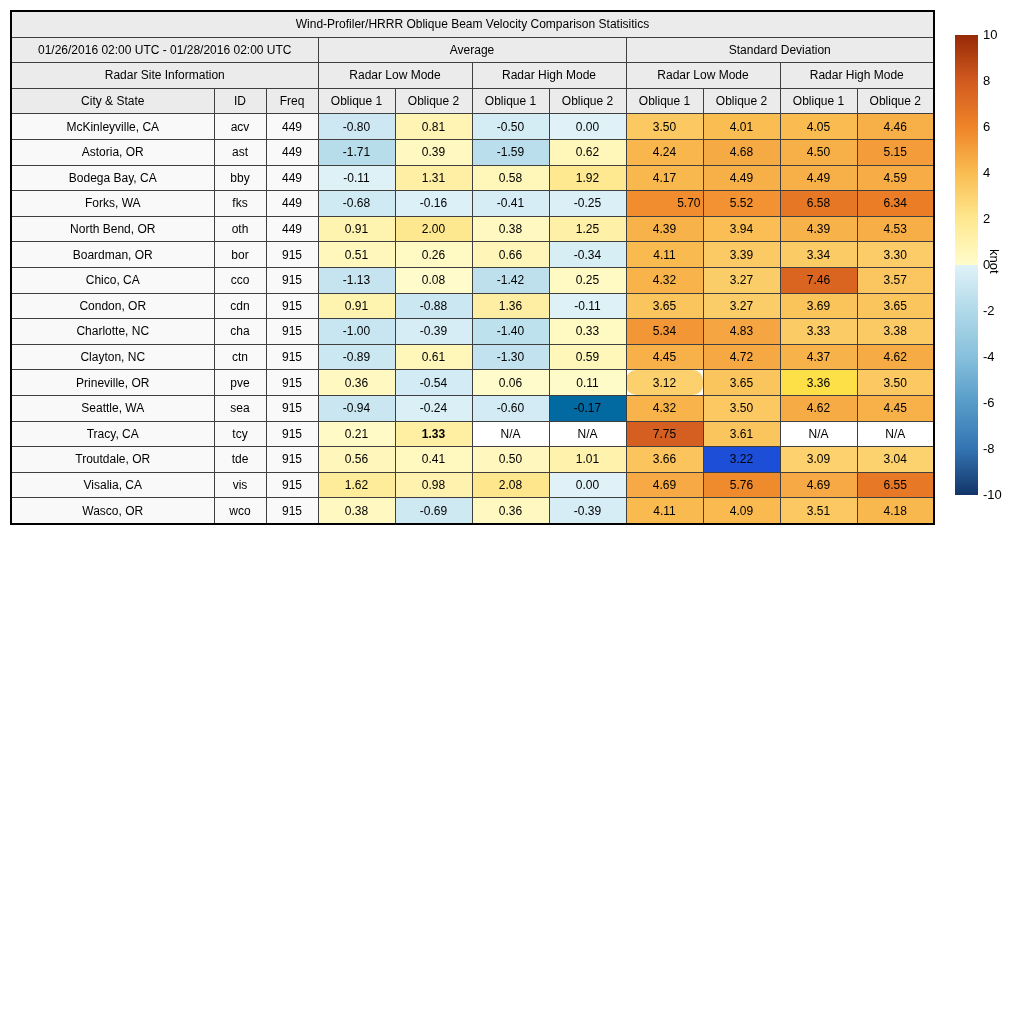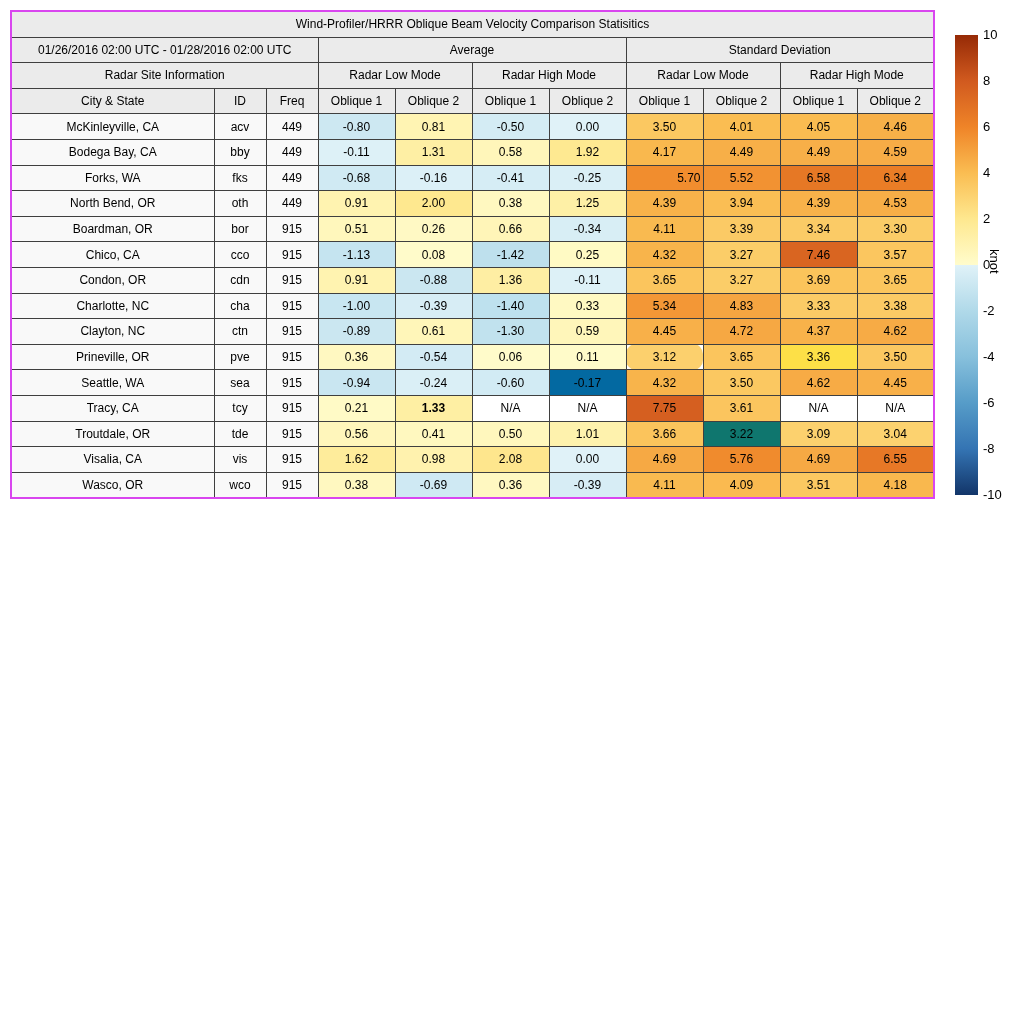--- a/index.html
+++ b/index.html
@@ -4,21 +4,21 @@
 <style>
   html,body { margin:0; padding:0; background:#ffffff; }
   .page {
     position:relative; width:1024px; height:1024px; background:#ffffff;
     font-family:"Liberation Sans", sans-serif; color:#000;
     overflow:hidden;
   }
   table.stats {
     position:absolute; left:10px; top:10px;
     border-collapse:collapse; table-layout:fixed;
-    border:2px solid #d946ef;
+    border:2px solid #000000;
   }
   table.stats th, table.stats td {
     border:1px solid #3f3f3f;
     height:24.6px; padding:0 2px;
     font-size:12px; font-weight:normal;
     text-align:center; vertical-align:middle;
     white-space:nowrap; overflow:hidden;
     color:#000;
   }
   table.stats thead th { background:#ebebeb; }
@@ -94,20 +94,33 @@
           <td class="value-cell" style="background: rgb(205, 232, 242);">-0.80</td>
           <td class="value-cell" style="background: rgb(255, 244, 179);">0.81</td>
           <td class="value-cell" style="background: rgb(212, 236, 244);">-0.50</td>
           <td class="value-cell" style="background: rgb(224, 242, 248);">0.00</td>
           <td class="value-cell" style="background: rgb(251, 200, 97);">3.50</td>
           <td class="value-cell" style="background: rgb(250, 189, 82);">4.01</td>
           <td class="value-cell" style="background: rgb(250, 188, 81);">4.05</td>
           <td class="value-cell" style="background: rgb(247, 176, 72);">4.46</td>
         </tr>
         <tr>
+          <td class="label-cell">Astoria, OR</td>
+          <td class="label-cell">ast</td>
+          <td class="label-cell">449</td>
+          <td class="value-cell" style="background: rgb(183, 221, 235);">-1.71</td>
+          <td class="value-cell" style="background: rgb(255, 248, 192);">0.39</td>
+          <td class="value-cell" style="background: rgb(186, 222, 236);">-1.59</td>
+          <td class="value-cell" style="background: rgb(255, 246, 185);">0.62</td>
+          <td class="value-cell" style="background: rgb(249, 182, 77);">4.24</td>
+          <td class="value-cell" style="background: rgb(246, 170, 68);">4.68</td>
+          <td class="value-cell" style="background: rgb(247, 175, 72);">4.50</td>
+          <td class="value-cell" style="background: rgb(244, 156, 58);">5.15</td>
+        </tr>
+        <tr>
           <td class="label-cell">Bodega Bay, CA</td>
           <td class="label-cell">bby</td>
           <td class="label-cell">449</td>
           <td class="value-cell" style="background: rgb(221, 241, 247);">-0.11</td>
           <td class="value-cell" style="background: rgb(254, 239, 164);">1.31</td>
           <td class="value-cell" style="background: rgb(255, 246, 186);">0.58</td>
           <td class="value-cell" style="background: rgb(254, 233, 145);">1.92</td>
           <td class="value-cell" style="background: rgb(249, 184, 78);">4.17</td>
           <td class="value-cell" style="background: rgb(247, 175, 72);">4.49</td>
           <td class="value-cell" style="background: rgb(247, 175, 72);">4.49</td>
@@ -245,21 +258,21 @@
         </tr>
         <tr>
           <td class="label-cell">Troutdale, OR</td>
           <td class="label-cell">tde</td>
           <td class="label-cell">915</td>
           <td class="value-cell" style="background: rgb(255, 246, 187);">0.56</td>
           <td class="value-cell" style="background: rgb(255, 248, 191);">0.41</td>
           <td class="value-cell" style="background: rgb(255, 247, 189);">0.50</td>
           <td class="value-cell" style="background: rgb(254, 242, 173);">1.01</td>
           <td class="value-cell" style="background: rgb(251, 196, 92);">3.66</td>
-          <td class="value-cell" style="background: #0f766e;">3.22</td>
+          <td class="value-cell" style="background: #1d4ed8;">3.22</td>
           <td class="value-cell" style="background: rgb(252, 209, 110);">3.09</td>
           <td class="value-cell" style="background: rgb(252, 210, 111);">3.04</td>
         </tr>
         <tr>
           <td class="label-cell">Visalia, CA</td>
           <td class="label-cell">vis</td>
           <td class="label-cell">915</td>
           <td class="value-cell" style="background: rgb(254, 236, 155);">1.62</td>
           <td class="value-cell" style="background: rgb(255, 242, 174);">0.98</td>
           <td class="value-cell" style="background: rgb(254, 230, 141);">2.08</td>

